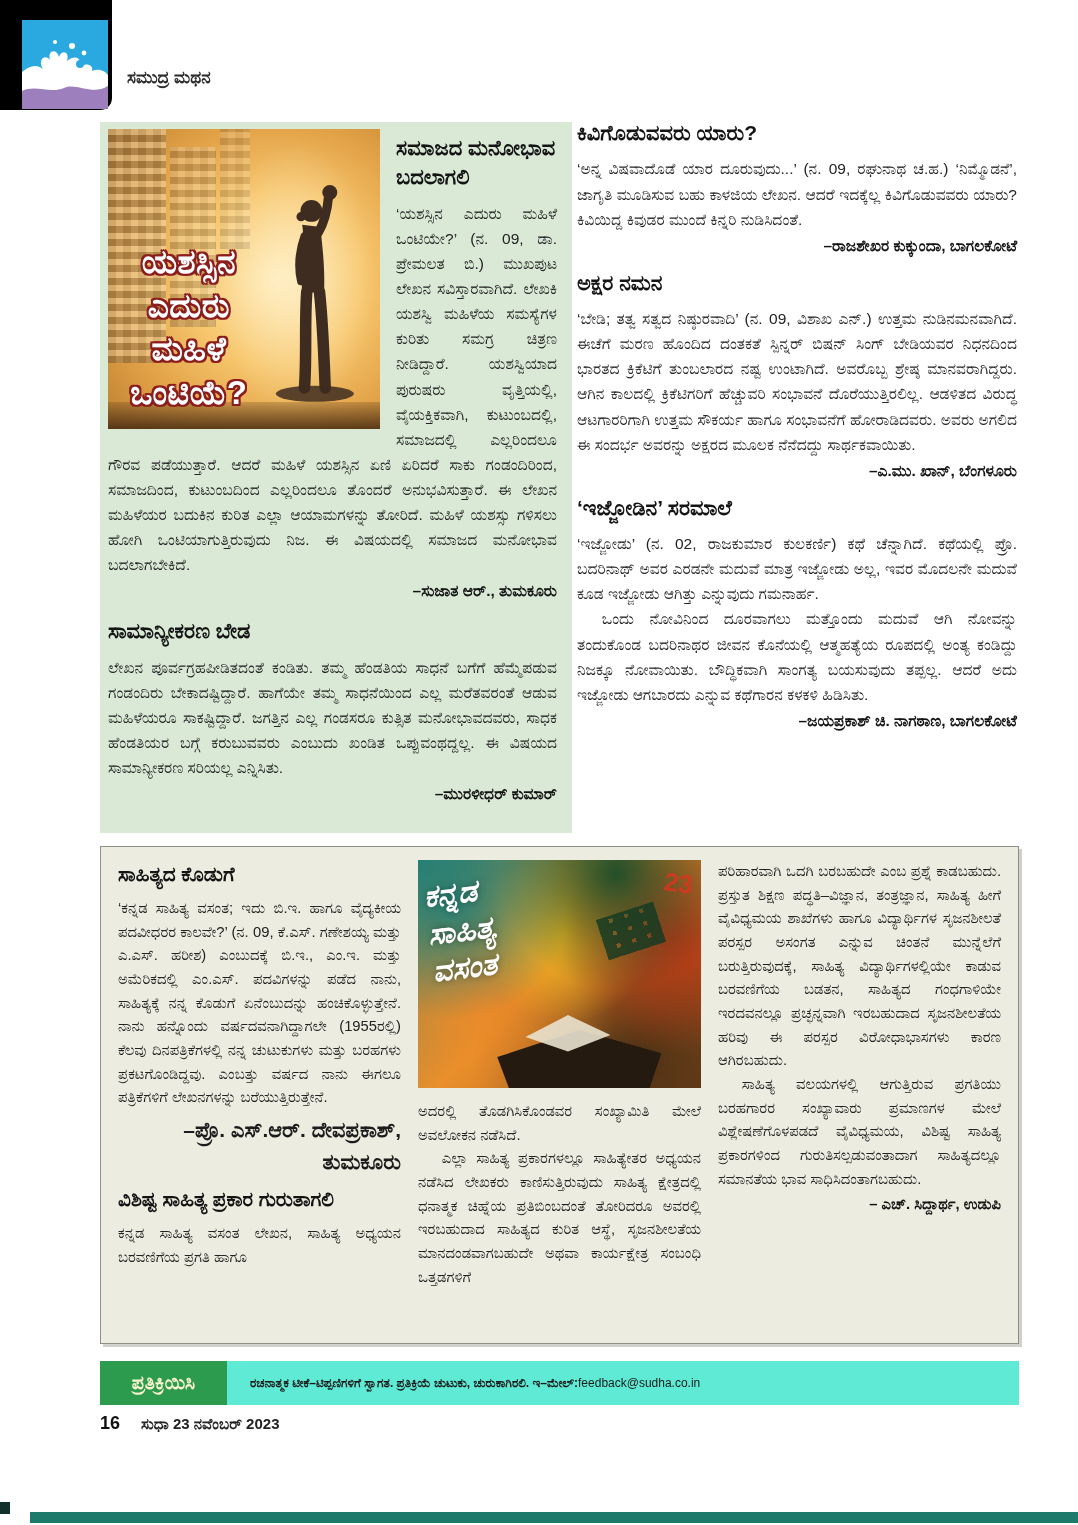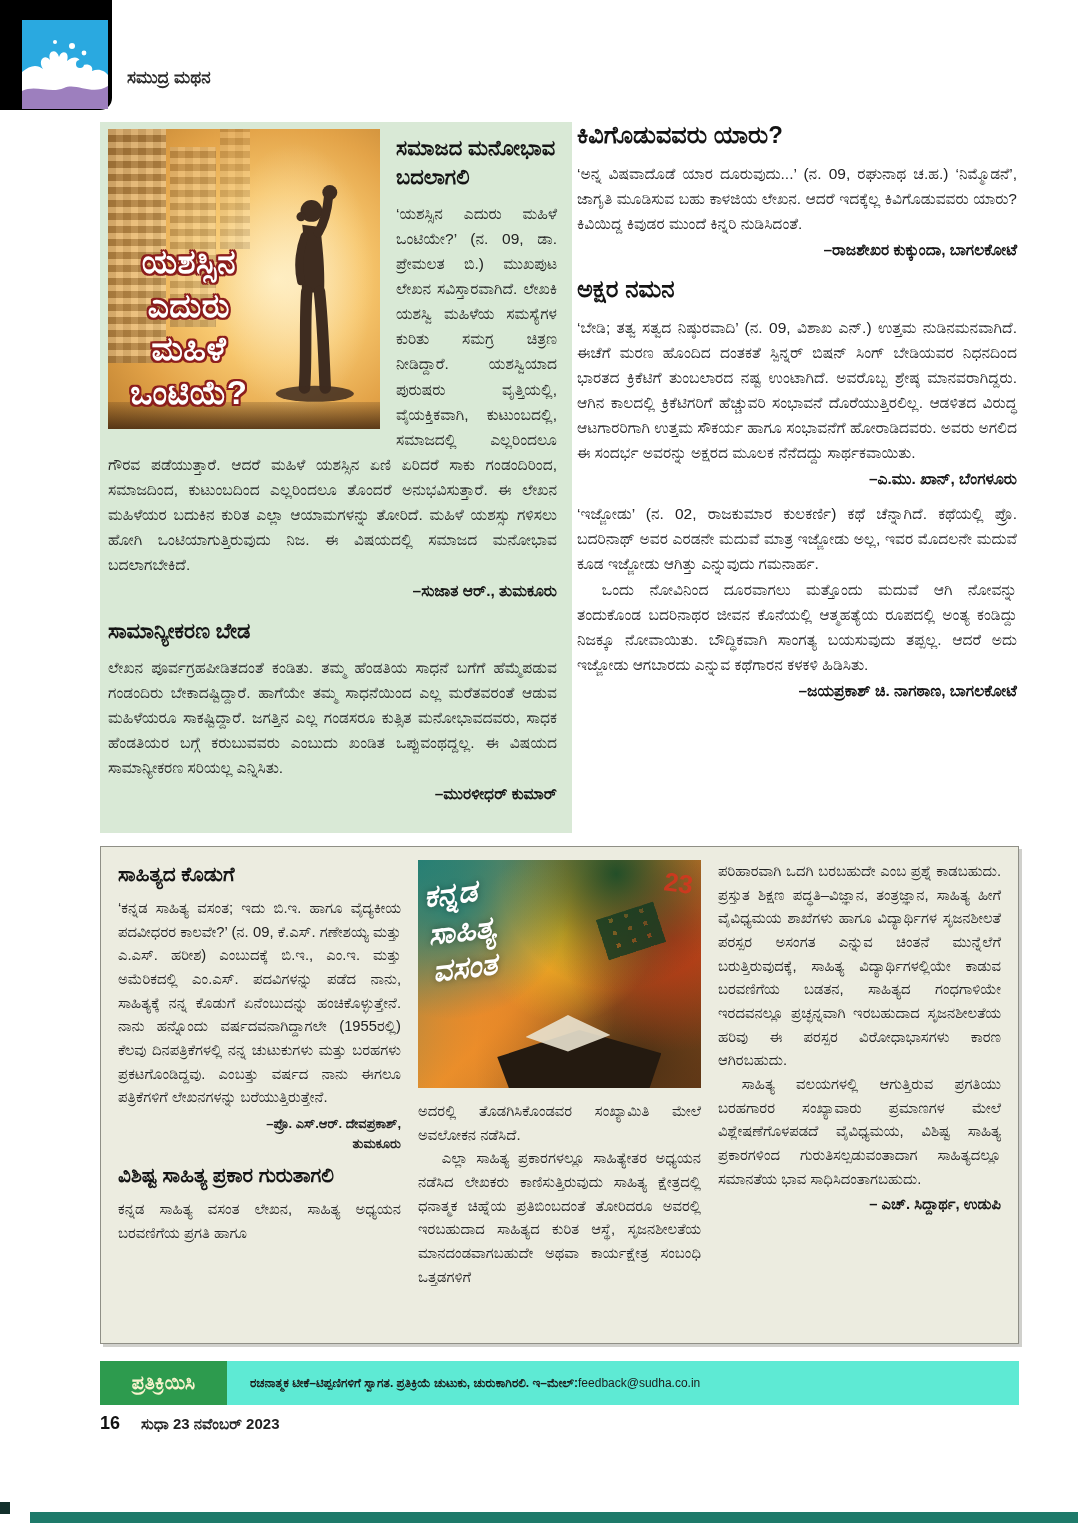--- a/index.html
+++ b/index.html
@@ -6,21 +6,21 @@
   body{
     width:1078px;height:1525px;position:relative;background:#ffffff;
     font-family:"Liberation Sans","DejaVu Sans",sans-serif;color:#1c1c1c;
     overflow:hidden;
   }
   
   .logo-block{position:absolute;left:0;top:0;width:112px;height:110px;background:#000;border-radius:0 0 12px 0;}
   .logo-art{position:absolute;left:22px;top:20px;width:86px;height:89px;}
   .page-title{position:absolute;left:127px;top:68px;font-size:17px;font-weight:600;color:#2b2b2b;}
   
-  .letter-heading{font-size:24px;font-weight:bold;color:#141414;line-height:1.4;margin:0 0 9px 0;}
+  .letter-heading{font-size:21px;font-weight:bold;color:#141414;line-height:1.4;margin:0 0 9px 0;}
   .letter-body{font-size:15.5px;line-height:1.62;text-align:justify;color:#222;margin:0;}
   .letter-sig{font-size:15.5px;font-weight:bold;text-align:right;color:#141414;margin:5px 0 0 0;}
   
   .box-top{
     position:absolute;left:100px;top:122px;width:472px;height:711px;
     background:#d9e9d6;padding:7px 15px 0 8px;box-sizing:border-box;overflow:hidden;
   }
   .cover-image{
     float:left;width:227px;height:300px;margin:0 16px 12px 0;position:relative;overflow:hidden;
     background:radial-gradient(circle at 62% 50%, #ffe9b3 0%, #f7c76e 38%, #e3a348 68%, #bd8030 100%);
@@ -53,21 +53,21 @@
   .box-bottom{
     position:absolute;left:100px;top:846px;width:919px;height:498px;box-sizing:border-box;
     background:#ecece0;border:1px solid #8f8f86;box-shadow:3px 3px 0 rgba(120,120,110,.35);
     padding:13px 17px;display:flex;gap:17px;overflow:hidden;
   }
   .box-bottom .bcol{flex:1 1 0;min-width:0;}
   .box-bottom .letter-heading{font-size:20px;}
   .box-bottom .letter-body{font-size:14.8px;line-height:1.6;}
   .box-bottom .letter-sig{font-size:14.8px;}
   .sig-two{margin-top:4px;margin-bottom:8px;}
-  .sig-two div{font-size:13px;font-weight:bold;text-align:right;line-height:1.5;}
+  .sig-two div{font-size:21px;font-weight:bold;text-align:right;line-height:1.5;}
   
   .lit-image{
     position:relative;width:100%;height:228px;margin-bottom:12px;overflow:hidden;
     background:
       radial-gradient(circle at 12% 18%, rgba(36,128,118,.95), rgba(36,128,118,0) 38%),
       radial-gradient(circle at 70% 6%, rgba(26,76,40,.95), rgba(26,76,40,0) 40%),
       radial-gradient(circle at 90% 35%, rgba(190,50,20,.9), rgba(190,50,20,0) 38%),
       radial-gradient(circle at 52% 32%, rgba(248,188,32,.95), rgba(248,188,32,0) 42%),
       radial-gradient(circle at 22% 62%, rgba(238,138,40,.9), rgba(238,138,40,0) 52%),
       radial-gradient(circle at 78% 88%, rgba(70,45,20,.95), rgba(70,45,20,0) 55%),
@@ -153,20 +153,21 @@
     <h3 class="letter-heading">ಕಿವಿಗೊಡುವವರು ಯಾರು?</h3>
     <p class="letter-body">‘ಅನ್ನ ವಿಷವಾದೊಡೆ ಯಾರ ದೂರುವುದು...’ (ನ. 09, ರಘುನಾಥ ಚ.ಹ.) ‘ನಿಮ್ಮೊಡನೆ’, ಜಾಗೃತಿ ಮೂಡಿಸುವ ಬಹು ಕಾಳಜಿಯ ಲೇಖನ. ಆದರೆ ಇದಕ್ಕೆಲ್ಲ ಕಿವಿಗೊಡುವವರು ಯಾರು? ಕಿವಿಯಿದ್ದ ಕಿವುಡರ ಮುಂದೆ ಕಿನ್ನರಿ ನುಡಿಸಿದಂತೆ.</p>
     <p class="letter-sig">–ರಾಜಶೇಖರ ಕುಕ್ಕುಂದಾ, ಬಾಗಲಕೋಟೆ</p>
   </div>
   <div class="letter">
     <h3 class="letter-heading">ಅಕ್ಷರ ನಮನ</h3>
     <p class="letter-body">‘ಬೇಡಿ; ತತ್ವ ಸತ್ವದ ನಿಷ್ಠುರವಾದಿ’ (ನ. 09, ವಿಶಾಖ ಎನ್.) ಉತ್ತಮ ನುಡಿನಮನವಾಗಿದೆ. ಈಚೆಗೆ ಮರಣ ಹೊಂದಿದ ದಂತಕತೆ ಸ್ಪಿನ್ನರ್ ಬಿಷನ್ ಸಿಂಗ್ ಬೇಡಿಯವರ ನಿಧನದಿಂದ ಭಾರತದ ಕ್ರಿಕೆಟಿಗೆ ತುಂಬಲಾರದ ನಷ್ಟ ಉಂಟಾಗಿದೆ. ಅವರೊಬ್ಬ ಶ್ರೇಷ್ಠ ಮಾನವರಾಗಿದ್ದರು. ಆಗಿನ ಕಾಲದಲ್ಲಿ ಕ್ರಿಕೆಟಿಗರಿಗೆ ಹೆಚ್ಚುವರಿ ಸಂಭಾವನೆ ದೊರೆಯುತ್ತಿರಲಿಲ್ಲ. ಆಡಳಿತದ ವಿರುದ್ಧ ಆಟಗಾರರಿಗಾಗಿ ಉತ್ತಮ ಸೌಕರ್ಯ ಹಾಗೂ ಸಂಭಾವನೆಗೆ ಹೋರಾಡಿದವರು. ಅವರು ಅಗಲಿದ ಈ ಸಂದರ್ಭ ಅವರನ್ನು ಅಕ್ಷರದ ಮೂಲಕ ನೆನೆದದ್ದು ಸಾರ್ಥಕವಾಯಿತು.</p>
     <p class="letter-sig">–ಎ.ಮು. ಖಾನ್, ಬೆಂಗಳೂರು</p>
   </div>
   <div class="letter">
+    <h3 class="letter-heading">‘ಇಜ್ಜೋಡಿನ’ ಸರಮಾಲೆ</h3>
     <p class="letter-body">‘ಇಜ್ಜೋಡು’ (ನ. 02, ರಾಜಕುಮಾರ ಕುಲಕರ್ಣಿ) ಕಥೆ ಚೆನ್ನಾಗಿದೆ. ಕಥೆಯಲ್ಲಿ ಪ್ರೊ. ಬದರಿನಾಥ್ ಅವರ ಎರಡನೇ ಮದುವೆ ಮಾತ್ರ ಇಜ್ಜೋಡು ಅಲ್ಲ, ಇವರ ಮೊದಲನೇ ಮದುವೆ ಕೂಡ ಇಜ್ಜೋಡು ಆಗಿತ್ತು ಎನ್ನುವುದು ಗಮನಾರ್ಹ.</p>
     <p class="letter-body para-indent">ಒಂದು ನೋವಿನಿಂದ ದೂರವಾಗಲು ಮತ್ತೊಂದು ಮದುವೆ ಆಗಿ ನೋವನ್ನು ತಂದುಕೊಂಡ ಬದರಿನಾಥರ ಜೀವನ ಕೊನೆಯಲ್ಲಿ ಆತ್ಮಹತ್ಯೆಯ ರೂಪದಲ್ಲಿ ಅಂತ್ಯ ಕಂಡಿದ್ದು ನಿಜಕ್ಕೂ ನೋವಾಯಿತು. ಬೌದ್ಧಿಕವಾಗಿ ಸಾಂಗತ್ಯ ಬಯಸುವುದು ತಪ್ಪಲ್ಲ. ಆದರೆ ಅದು ಇಜ್ಜೋಡು ಆಗಬಾರದು ಎನ್ನುವ ಕಥೆಗಾರನ ಕಳಕಳಿ ಹಿಡಿಸಿತು.</p>
     <p class="letter-sig">–ಜಯಪ್ರಕಾಶ್ ಚಿ. ನಾಗಠಾಣ, ಬಾಗಲಕೋಟೆ</p>
   </div>
 </div>
 
 <div class="box-bottom">
   <div class="bcol">
     <h3 class="letter-heading">ಸಾಹಿತ್ಯದ ಕೊಡುಗೆ</h3>
     <p class="letter-body">‘ಕನ್ನಡ ಸಾಹಿತ್ಯ ವಸಂತ; ಇದು ಬಿ.ಇ. ಹಾಗೂ ವೈದ್ಯಕೀಯ ಪದವೀಧರರ ಕಾಲವೇ?’ (ನ. 09, ಕೆ.ಎಸ್. ಗಣೇಶಯ್ಯ ಮತ್ತು ಎ.ಎಸ್. ಹರೀಶ) ಎಂಬುದಕ್ಕೆ ಬಿ.ಇ., ಎಂ.ಇ. ಮತ್ತು ಅಮೆರಿಕದಲ್ಲಿ ಎಂ.ಎಸ್. ಪದವಿಗಳನ್ನು ಪಡೆದ ನಾನು, ಸಾಹಿತ್ಯಕ್ಕೆ ನನ್ನ ಕೊಡುಗೆ ಏನೆಂಬುದನ್ನು ಹಂಚಿಕೊಳ್ಳುತ್ತೇನೆ. ನಾನು ಹನ್ನೊಂದು ವರ್ಷದವನಾಗಿದ್ದಾಗಲೇ (1955ರಲ್ಲಿ) ಕೆಲವು ದಿನಪತ್ರಿಕೆಗಳಲ್ಲಿ ನನ್ನ ಚುಟುಕುಗಳು ಮತ್ತು ಬರಹಗಳು ಪ್ರಕಟಗೊಂಡಿದ್ದವು. ಎಂಬತ್ತು ವರ್ಷದ ನಾನು ಈಗಲೂ ಪತ್ರಿಕೆಗಳಿಗೆ ಲೇಖನಗಳನ್ನು ಬರೆಯುತ್ತಿರುತ್ತೇನೆ.</p>

